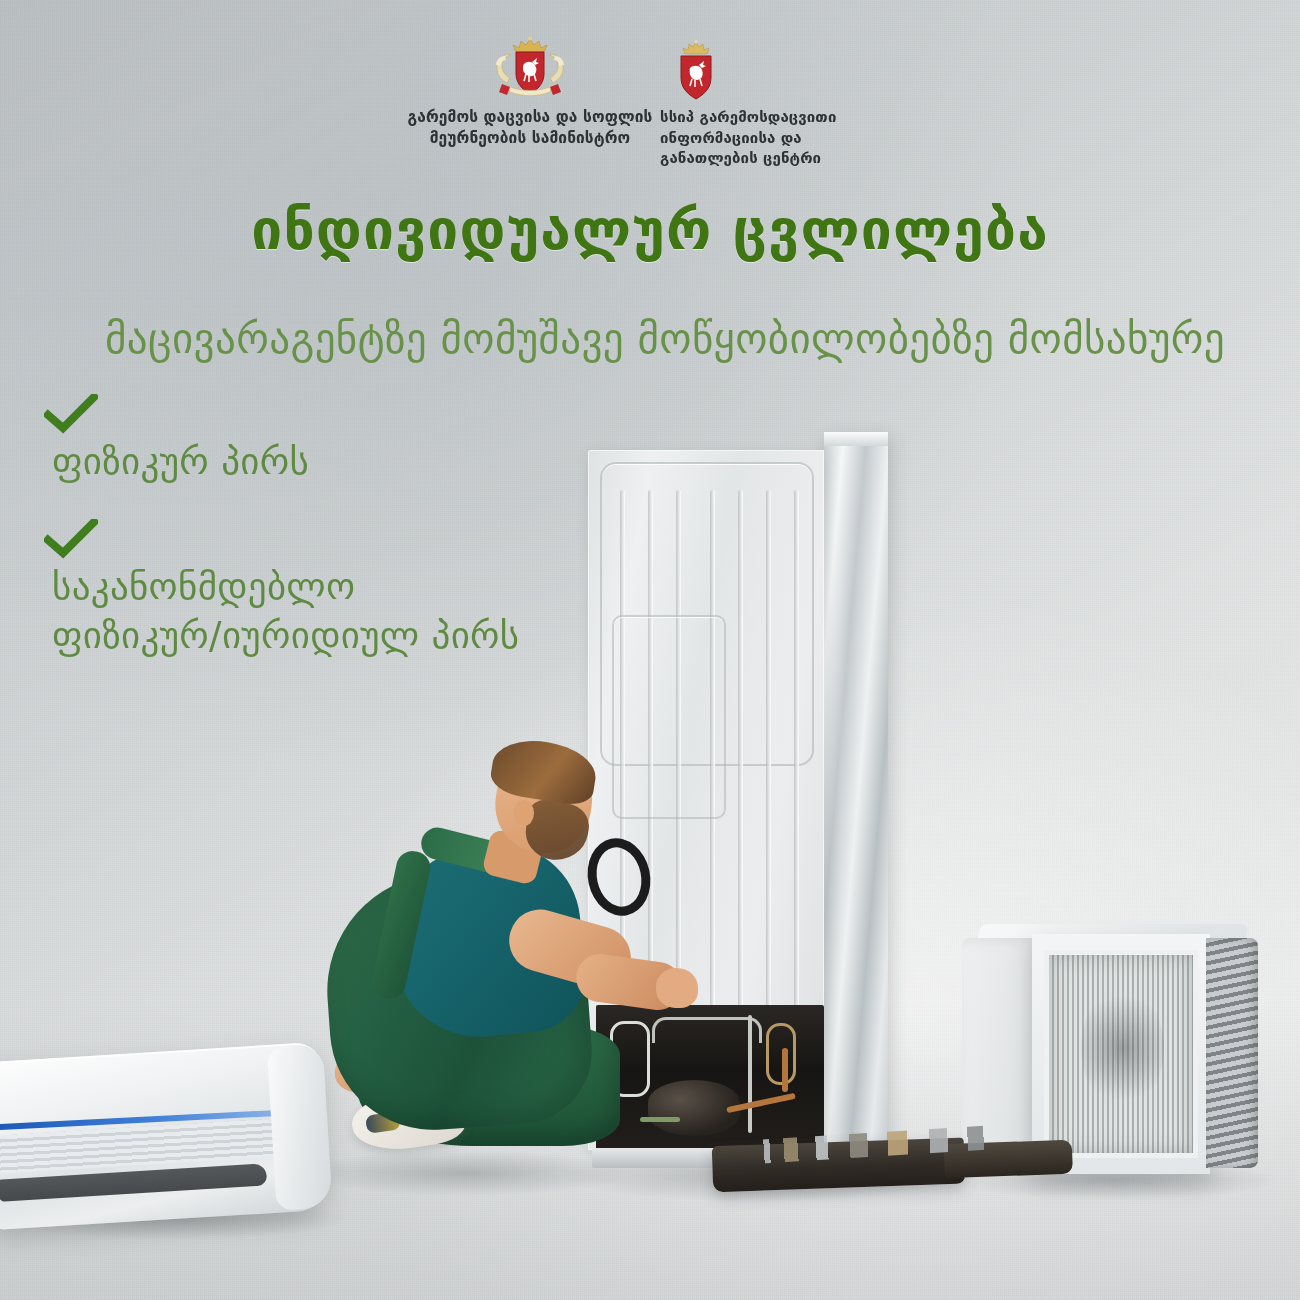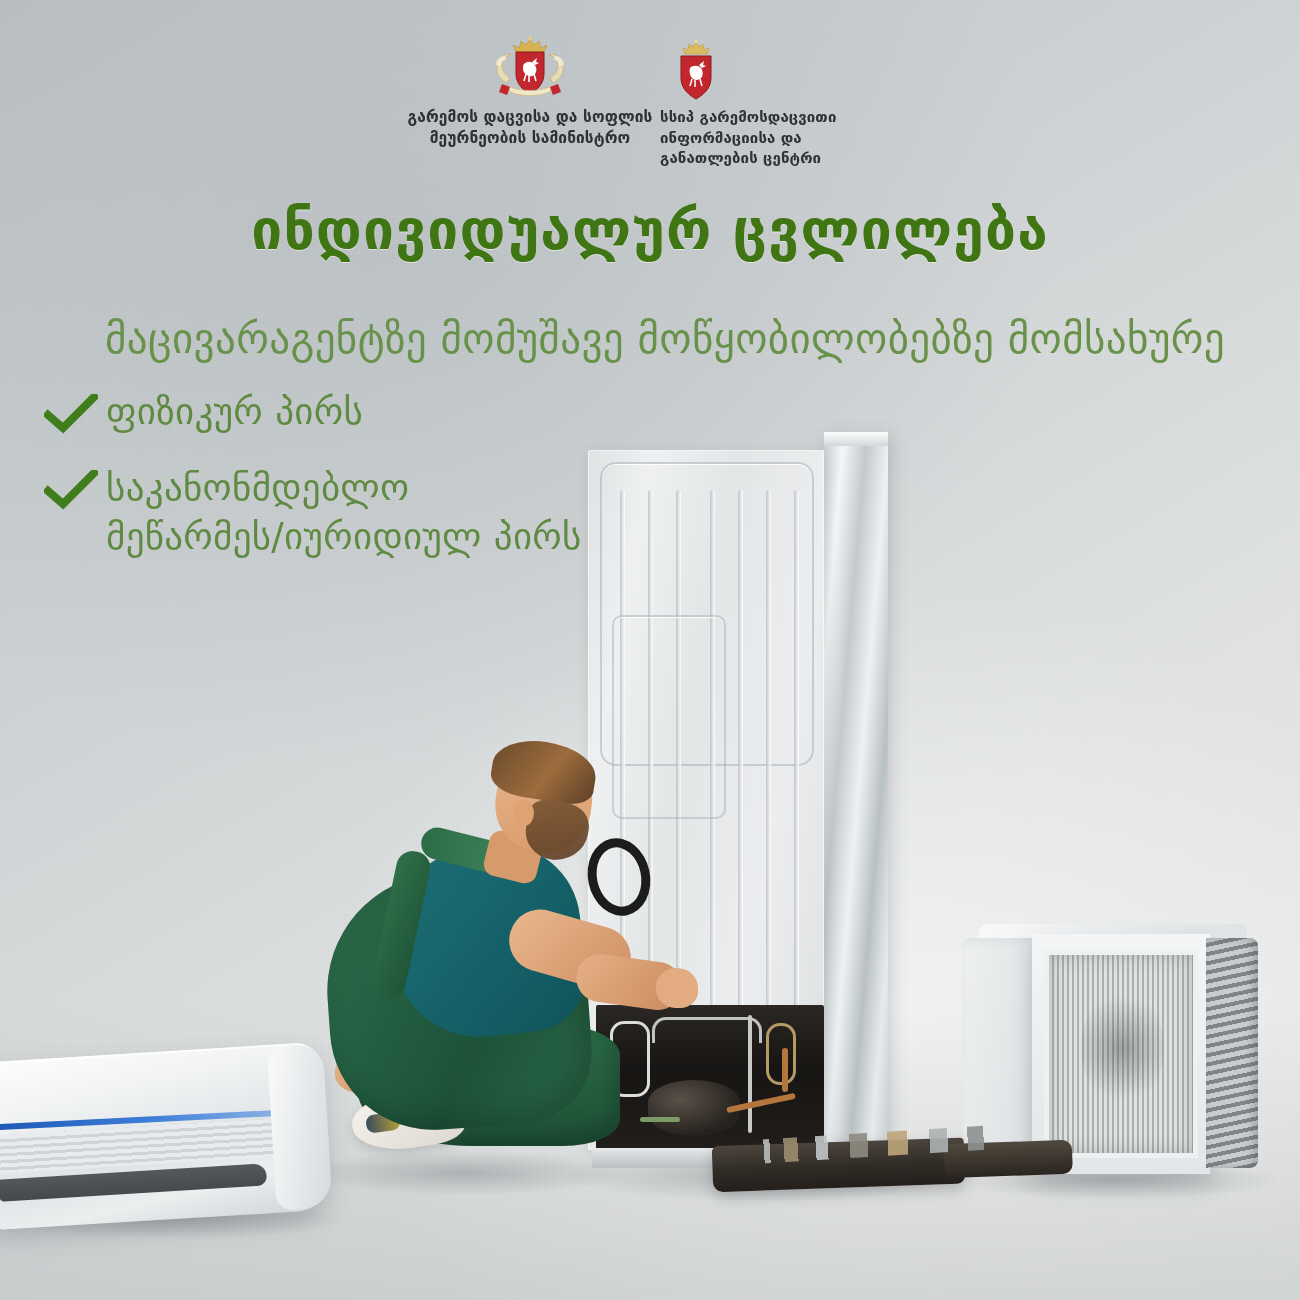--- a/index.html
+++ b/index.html
@@ -61,21 +61,21 @@
   .subtitle{
     position:absolute; top:315px; left:0; width:100%;
     text-align:center; z-index:6;
     font-size:41px; font-weight:normal; color:#68914a;
     letter-spacing:.4px;
     padding-left:30px;
   }
 
   
   .bullets{ position:absolute; top:388px; left:44px; z-index:6; }
-  .bullet{ display:flex; align-items:flex-start; margin-bottom:26px; }
+  .bullet{ display:flex; align-items:flex-start; margin-bottom:26px;flex-direction:column; }
   .check{ width:54px; min-width:54px; margin-top:6px; }
   .bullet-text{
     font-size:37px; color:#5f8a42; line-height:1.32;
     letter-spacing:.3px; padding-left:8px;
   }
   .bullet-text .l2{ display:block; }
 
   
 
   
@@ -407,21 +407,21 @@
     </div>
 
     <div class="bullet">
       <span class="check">
         <svg width="54" height="40" viewBox="0 0 54 40" aria-hidden="true">
           <path d="M4 21 L19 34 L50 3" stroke="#3f7d1d" stroke-width="8" fill="none" stroke-linecap="square" stroke-linejoin="miter"></path>
         </svg>
       </span>
       <span class="bullet-text">
         <span>საკანონმდებლო</span>
-        <span class="l2">მეწარმეს/იურიდიულ პირს</span>
+        <span class="l2">ფიზიკურ/იურიდიულ პირს</span>
       </span>
     </div>
   </div>
 
   <div class="shadow sh-fridge"></div>
   <div class="shadow sh-tech"></div>
   <div class="shadow sh-acout"></div>
   <div class="shadow sh-acin"></div>
 
   <div class="fridge">

